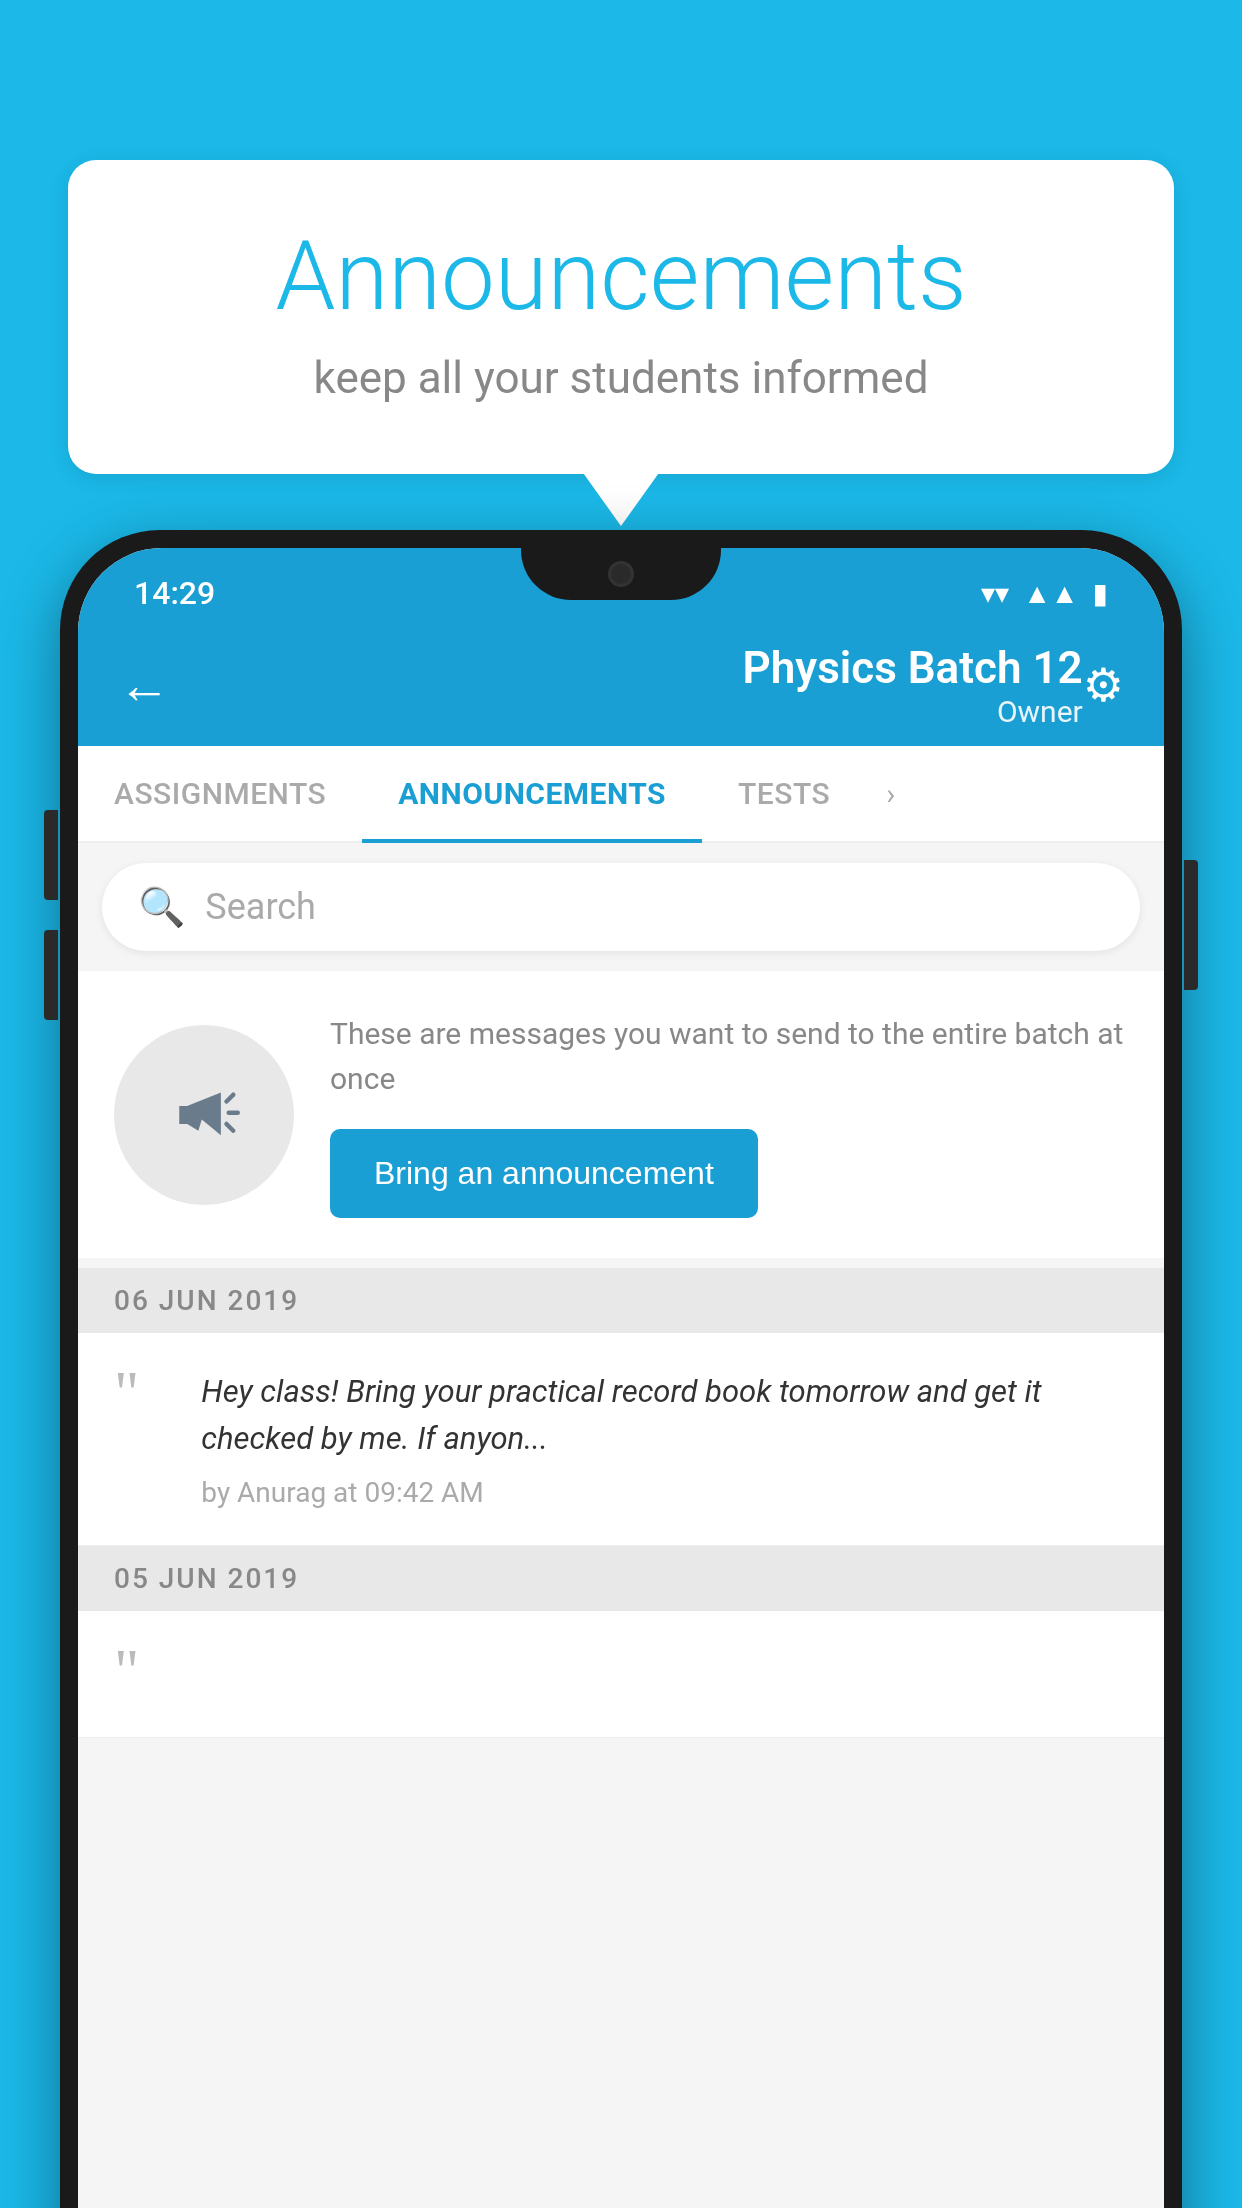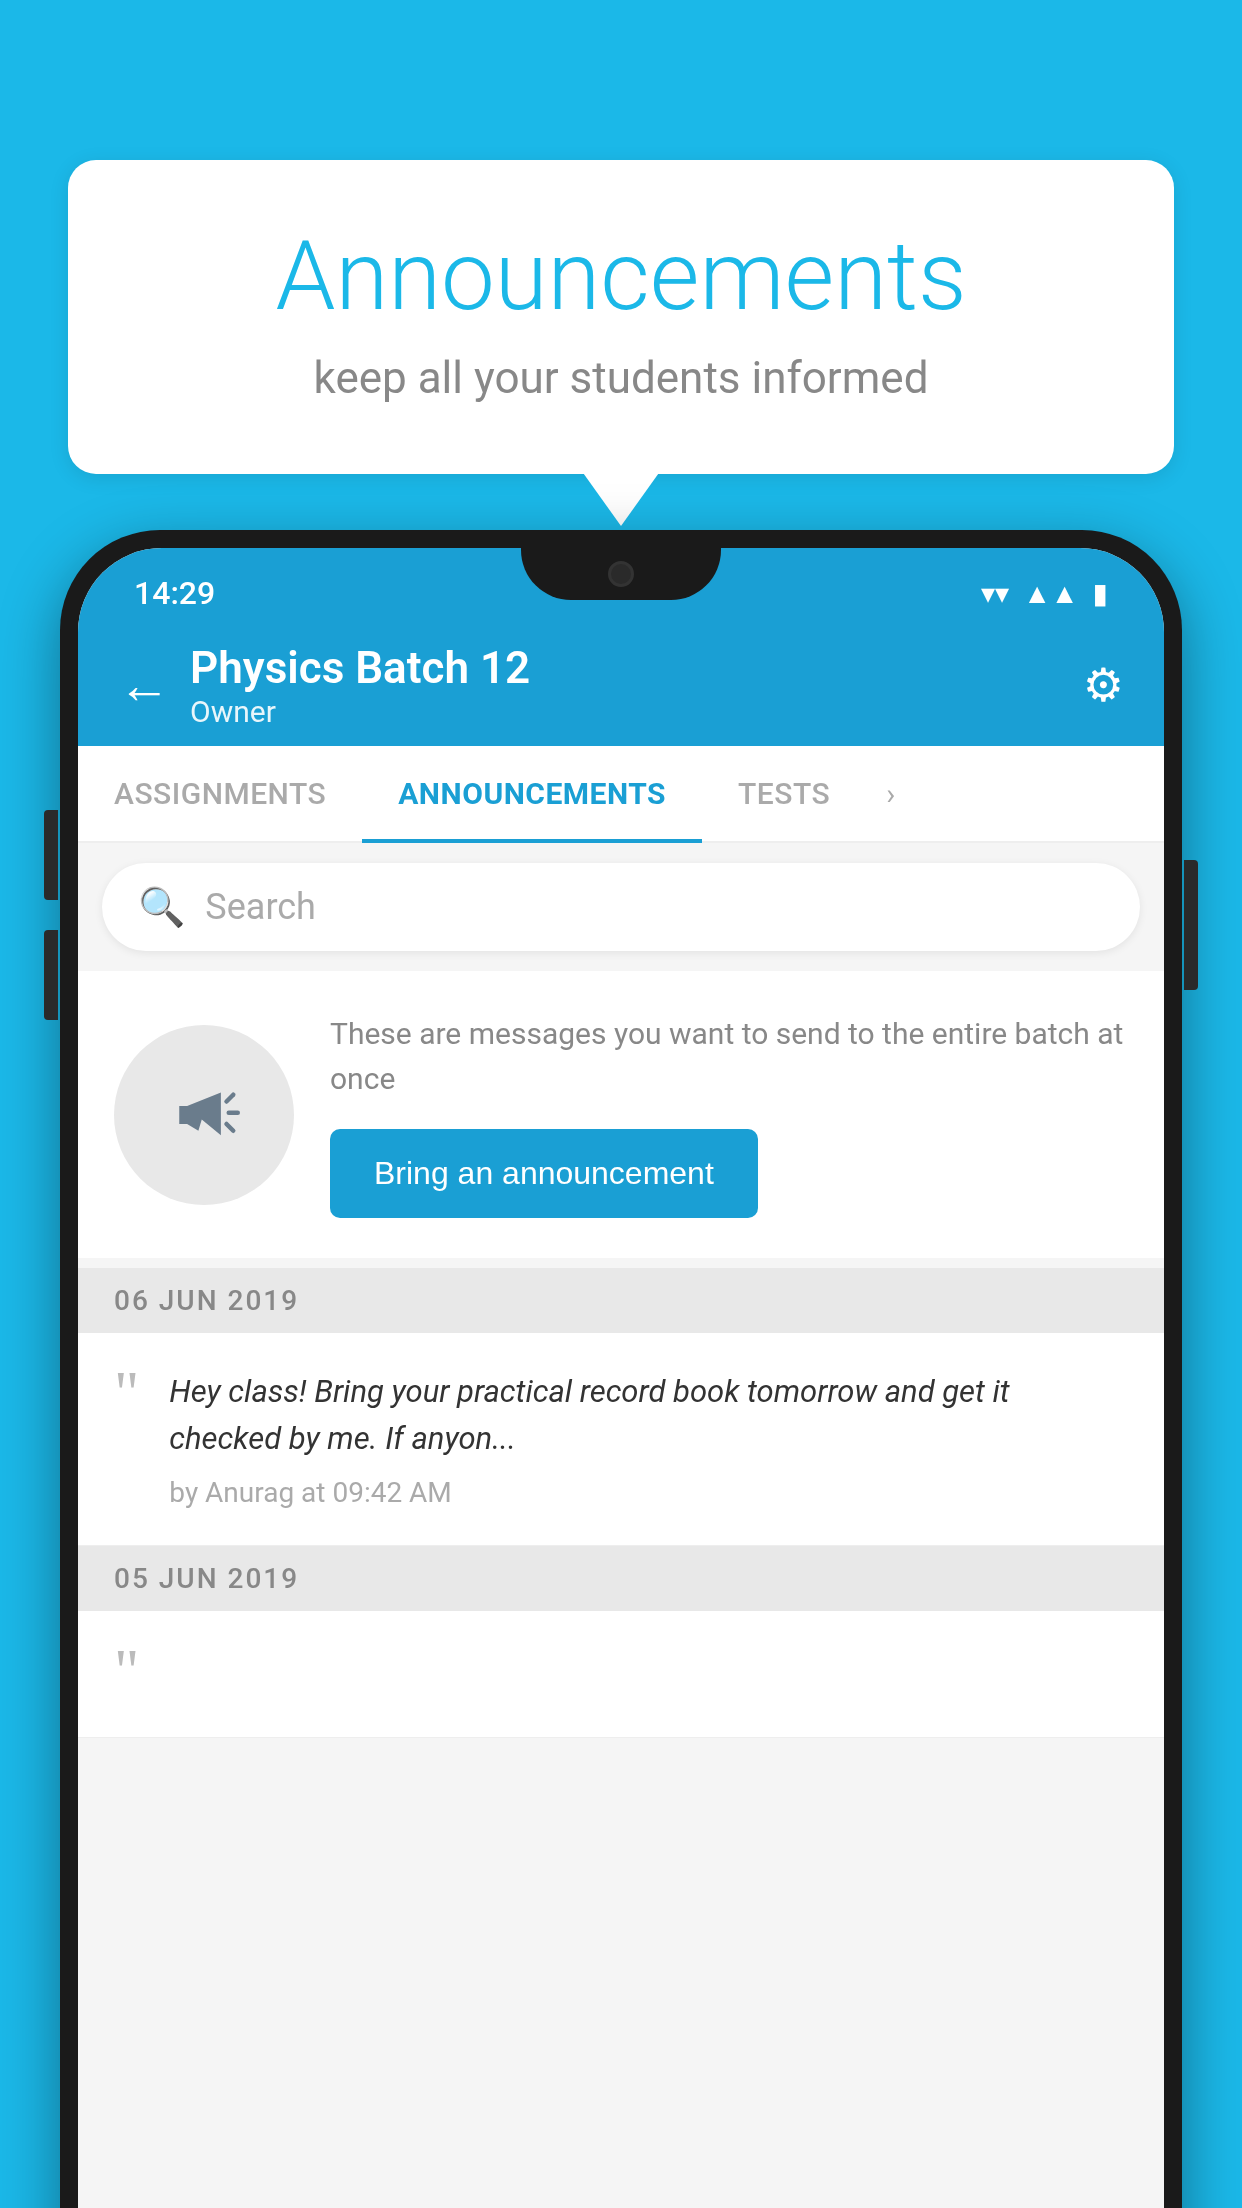--- a/index.html
+++ b/index.html
@@ -155,21 +155,21 @@
     .back-button {
       color: white;
       font-size: 52px;
       cursor: pointer;
       margin-right: 20px;
       font-weight: 300;
     }
 
     .app-bar-title-container {
       flex: 1;
-      text-align: left;
+      text-align: right;
     }
 
     .app-bar-title {
       color: white;
       font-size: 44px;
       font-weight: 600;
     }
 
     .app-bar-subtitle {
       color: rgba(255,255,255,0.9);
@@ -324,20 +324,21 @@
     .quote-icon {
       color: #bbb;
       font-size: 62px;
       line-height: 1;
       font-family: Georgia, serif;
       margin-top: -8px;
     }
 
     .announcement-content {
       flex: 1;
+      margin-left: 32px;
     }
 
     .announcement-text {
       font-size: 31px;
       font-style: italic;
       color: #333;
       line-height: 1.5;
       margin-bottom: 14px;
     }
 

